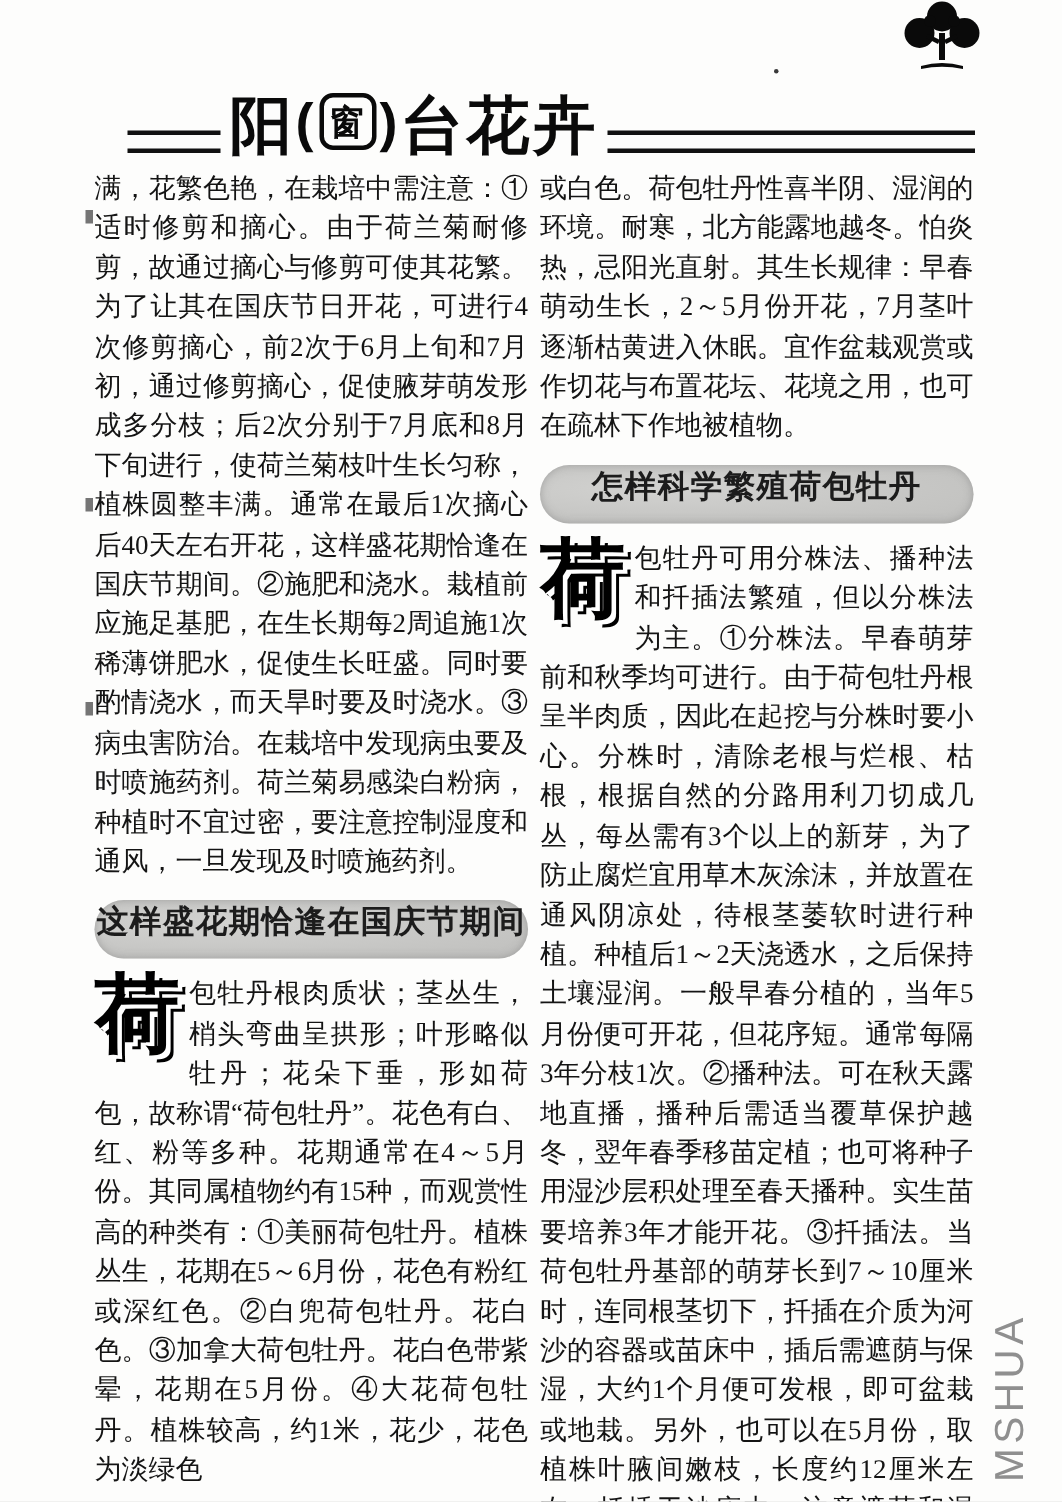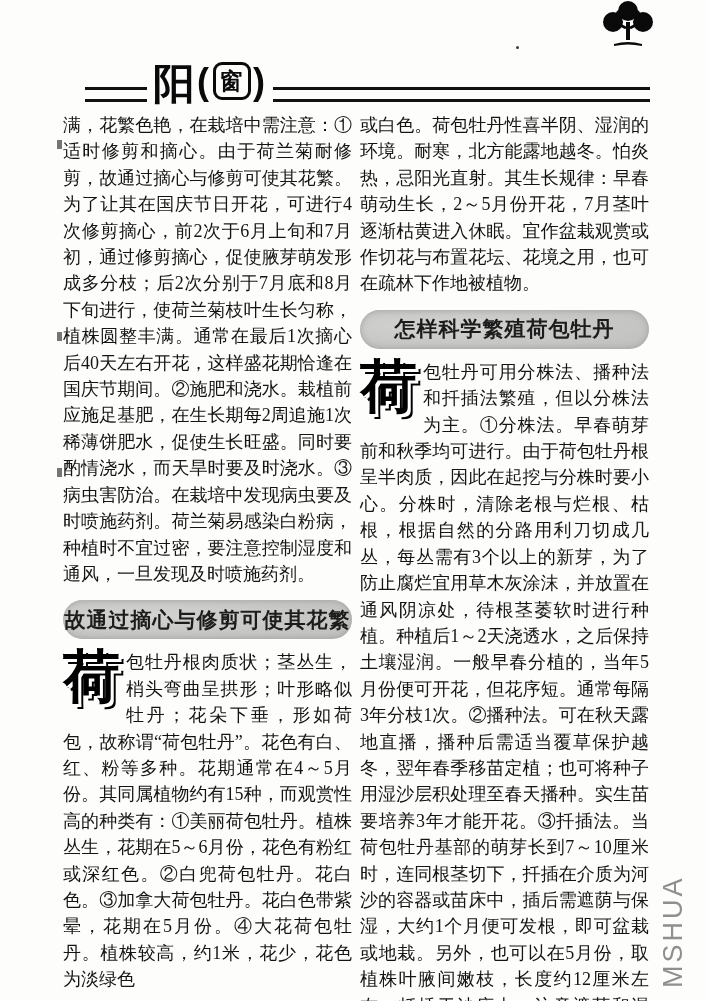--- a/index.html
+++ b/index.html
@@ -57,21 +57,21 @@
     text-align:center;
     font-family:"Liberation Sans","DejaVu Sans",sans-serif;
     font-weight:900;font-size:25px;line-height:34px;
     letter-spacing:20px;text-indent:20px;color:#161616;
   }
   .banner{
     margin-top:13px;margin-bottom:10px;
     height:39px;border-radius:20px;
     background:radial-gradient(ellipse at 30% 40%, #d2d2d0 0%, #c6c6c4 60%, #bfbfbd 100%);
     box-shadow:inset 0 0 6px rgba(120,120,120,.5);
-    display:flex;align-items:center;justify-content:center;
+    display:flex;align-items:flex-start;justify-content:center;
     font-family:"Liberation Sans","DejaVu Sans",sans-serif;
     font-weight:900;font-size:21px;color:#1c1c1c;letter-spacing:1px;
   }
   .dropcap{
     float:left;
     font-family:"Liberation Sans","DejaVu Sans",sans-serif;
     font-weight:900;
     font-size:57px;line-height:50px;
     padding:2px 6px 2px 0;
     color:#000;
@@ -90,20 +90,21 @@
 
 <div class="page">
 
   <div class="header">
     <div class="dbl-rule rule-left"></div>
     <div class="logo">
       <span>阳</span>
         <span class="paren">(</span>
         <span class="boxed">窗</span>
         <span class="paren">)</span>
+        <span>台花卉</span>
     </div>
     <div class="dbl-rule rule-right"></div>
   </div>
 
   <svg class="tree" width="56" height="50" viewBox="0 0 56 50">
     <circle cx="13" cy="22" r="10" fill="#0a0a0a"></circle>
     <circle cx="28" cy="11" r="10" fill="#0a0a0a"></circle>
     <circle cx="43" cy="22" r="10" fill="#0a0a0a"></circle>
     <circle cx="20" cy="14" r="4" fill="#0a0a0a"></circle>
     <circle cx="36" cy="14" r="4" fill="#0a0a0a"></circle>
@@ -113,21 +114,21 @@
   </svg>
 
   <div class="ink-dot"></div>
   <div class="scan-mark" style="left:57px;top:140px;width:5px;height:9px;"></div>
   <div class="scan-mark" style="left:57px;top:332px;width:5px;height:9px;"></div>
   <div class="scan-mark" style="left:57px;top:468px;width:5px;height:9px;"></div>
 
   <div class="col col-left">
     <p class="body-text">满，花繁色艳，在栽培中需注意：①适时修剪和摘心。由于荷兰菊耐修剪，故通过摘心与修剪可使其花繁。为了让其在国庆节日开花，可进行4次修剪摘心，前2次于6月上旬和7月初，通过修剪摘心，促使腋芽萌发形成多分枝；后2次分别于7月底和8月下旬进行，使荷兰菊枝叶生长匀称，植株圆整丰满。通常在最后1次摘心后40天左右开花，这样盛花期恰逢在国庆节期间。②施肥和浇水。栽植前应施足基肥，在生长期每2周追施1次稀薄饼肥水，促使生长旺盛。同时要酌情浇水，而天旱时要及时浇水。③病虫害防治。在栽培中发现病虫要及时喷施药剂。荷兰菊易感染白粉病，种植时不宜过密，要注意控制湿度和通风，一旦发现及时喷施药剂。</p>
     <div class="banner">
-      <span>故通过摘心与修剪可使其花繁</span>
+      <span>这样盛花期恰逢在国庆节期间</span>
     </div>
     <p class="body-text">
       <span class="dropcap">荷</span><span>包牡丹根肉质状；茎丛生，梢头弯曲呈拱形；叶形略似牡丹；花朵下垂，形如荷包，故称谓“荷包牡丹”。花色有白、红、粉等多种。花期通常在4～5月份。其同属植物约有15种，而观赏性高的种类有：①美丽荷包牡丹。植株丛生，花期在5～6月份，花色有粉红或深红色。②白兜荷包牡丹。花白色。③加拿大荷包牡丹。花白色带紫晕，花期在5月份。④大花荷包牡丹。植株较高，约1米，花少，花色为淡绿色</span>
     </p>
   </div>
 
   <div class="col col-right">
     <p class="body-text">或白色。荷包牡丹性喜半阴、湿润的环境。耐寒，北方能露地越冬。怕炎热，忌阳光直射。其生长规律：早春萌动生长，2～5月份开花，7月茎叶逐渐枯黄进入休眠。宜作盆栽观赏或作切花与布置花坛、花境之用，也可在疏林下作地被植物。</p>
     <div class="banner">
       <span>怎样科学繁殖荷包牡丹</span>

